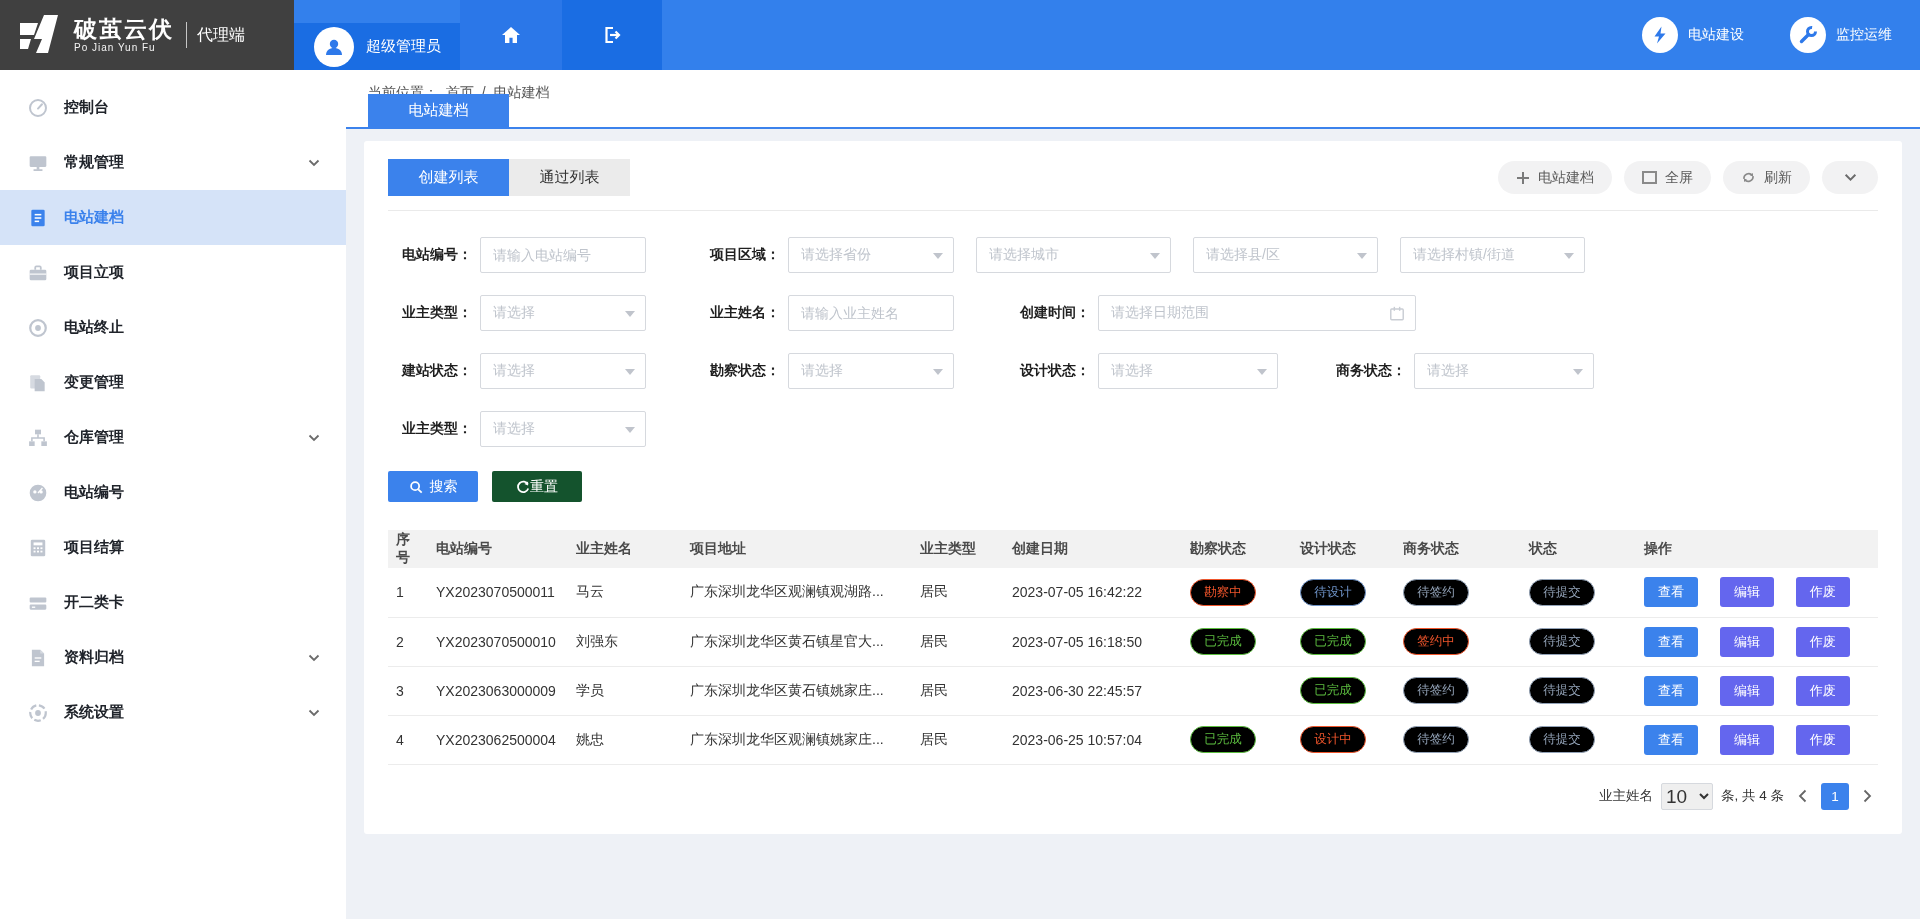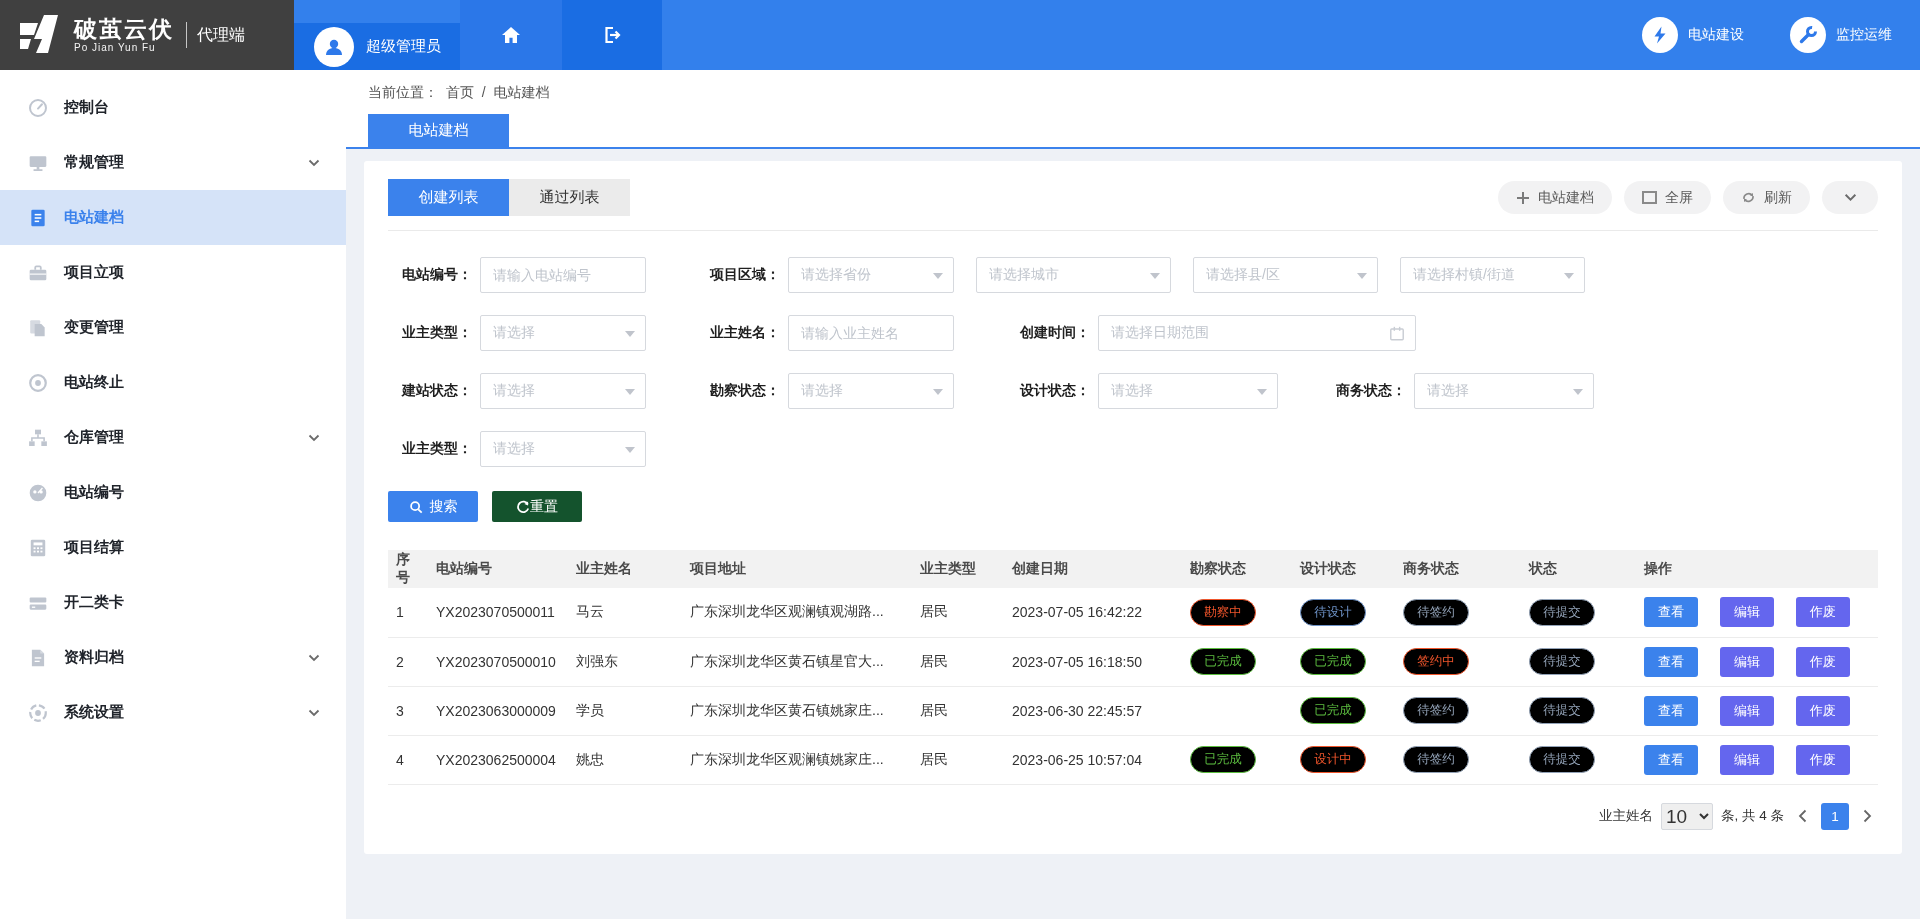--- a/index.html
+++ b/index.html
@@ -30,21 +30,21 @@
   .side-item { height:55px; display:flex; align-items:center; padding:0 26px 0 28px; cursor:pointer; position:relative; }
   .side-item .s-icon { width:20px; height:20px; margin-right:16px; flex:0 0 auto; }
   .side-item .s-label { font-size:15px; font-weight:bold; color:#20242B; }
   .side-item.active { background:#D5E3F8; }
   .side-item.active .s-label { color:#3B82EC; }
   .side-chevron { margin-left:auto; width:12px; height:8px; }
 
   .main { flex:1; display:flex; flex-direction:column; }
 
   
-  .topstrip { background:#fff; height:77px; position:relative; flex:0 0 auto; }
+  .topstrip { background:#fff; height:57px; position:relative; flex:0 0 auto; }
   .breadcrumb { padding:14px 0 0 22px; font-size:14px; color:#555; }
   .breadcrumb span { margin-right:4px; }
   .page-tab { position:absolute; left:22px; bottom:0; width:141px; height:33px; background:#3B82EC; color:#fff; font-size:15px; display:flex; align-items:center; justify-content:center; cursor:pointer; }
   .blue-line { height:2px; background:#3B82EC; flex:0 0 auto; }
 
   
   .card { margin:12px 18px 0 18px; background:#fff; border-radius:3px; padding:18px 24px 24px 24px; }
   .card-head { display:flex; align-items:center; justify-content:space-between; }
   .tabs { display:flex; }
   .tab { min-width:121px; height:37px; display:flex; align-items:center; justify-content:center; font-size:15px; cursor:pointer; background:#EBEBEB; color:#333; }
@@ -196,32 +196,32 @@
       <svg class="s-icon" viewBox="0 0 18 18">
         <path d="M6.5 6 V4 a1 1 0 0 1 1-1 h3 a1 1 0 0 1 1 1 v2" fill="none" stroke="#BFC5CF" stroke-width="1.6"></path>
         <rect x="1.5" y="6" width="15" height="9.5" rx="1.2" fill="#BFC5CF"></rect>
         <line x1="1.5" y1="10" x2="16.5" y2="10" stroke="#fff" stroke-width="1"></line>
       </svg>
       <span class="s-label">项目立项</span>
     </div>
 
     <div class="side-item">
       <svg class="s-icon" viewBox="0 0 18 18">
+        <circle cx="9" cy="9" r="7" fill="none" stroke="#BFC5CF" stroke-width="2"></circle>
+        <circle cx="9" cy="9" r="2.6" fill="#BFC5CF"></circle>
+      </svg>
+      <span class="s-label">电站终止</span>
+    </div>
+
+    <div class="side-item">
+      <svg class="s-icon" viewBox="0 0 18 18">
         <rect x="2" y="2" width="9" height="12" rx="1" fill="#D6DAE1"></rect>
         <path d="M6 5.5 h6 l3 3 v8 h-9 z" fill="#BFC5CF"></path>
       </svg>
       <span class="s-label">变更管理</span>
-    </div>
-
-    <div class="side-item">
-      <svg class="s-icon" viewBox="0 0 18 18">
-        <circle cx="9" cy="9" r="7" fill="none" stroke="#BFC5CF" stroke-width="2"></circle>
-        <circle cx="9" cy="9" r="2.6" fill="#BFC5CF"></circle>
-      </svg>
-      <span class="s-label">电站终止</span>
     </div>
 
     <div class="side-item">
       <svg class="s-icon" viewBox="0 0 18 18">
         <rect x="6.3" y="1.5" width="5.4" height="4.2" fill="#BFC5CF"></rect>
         <path d="M9 5.7 V9 M3.5 12 V9 h11 v3" fill="none" stroke="#BFC5CF" stroke-width="1.4"></path>
         <rect x="1" y="12" width="5" height="4.2" fill="#BFC5CF"></rect>
         <rect x="12" y="12" width="5" height="4.2" fill="#BFC5CF"></rect>
       </svg>
       <span class="s-label">仓库管理</span>

